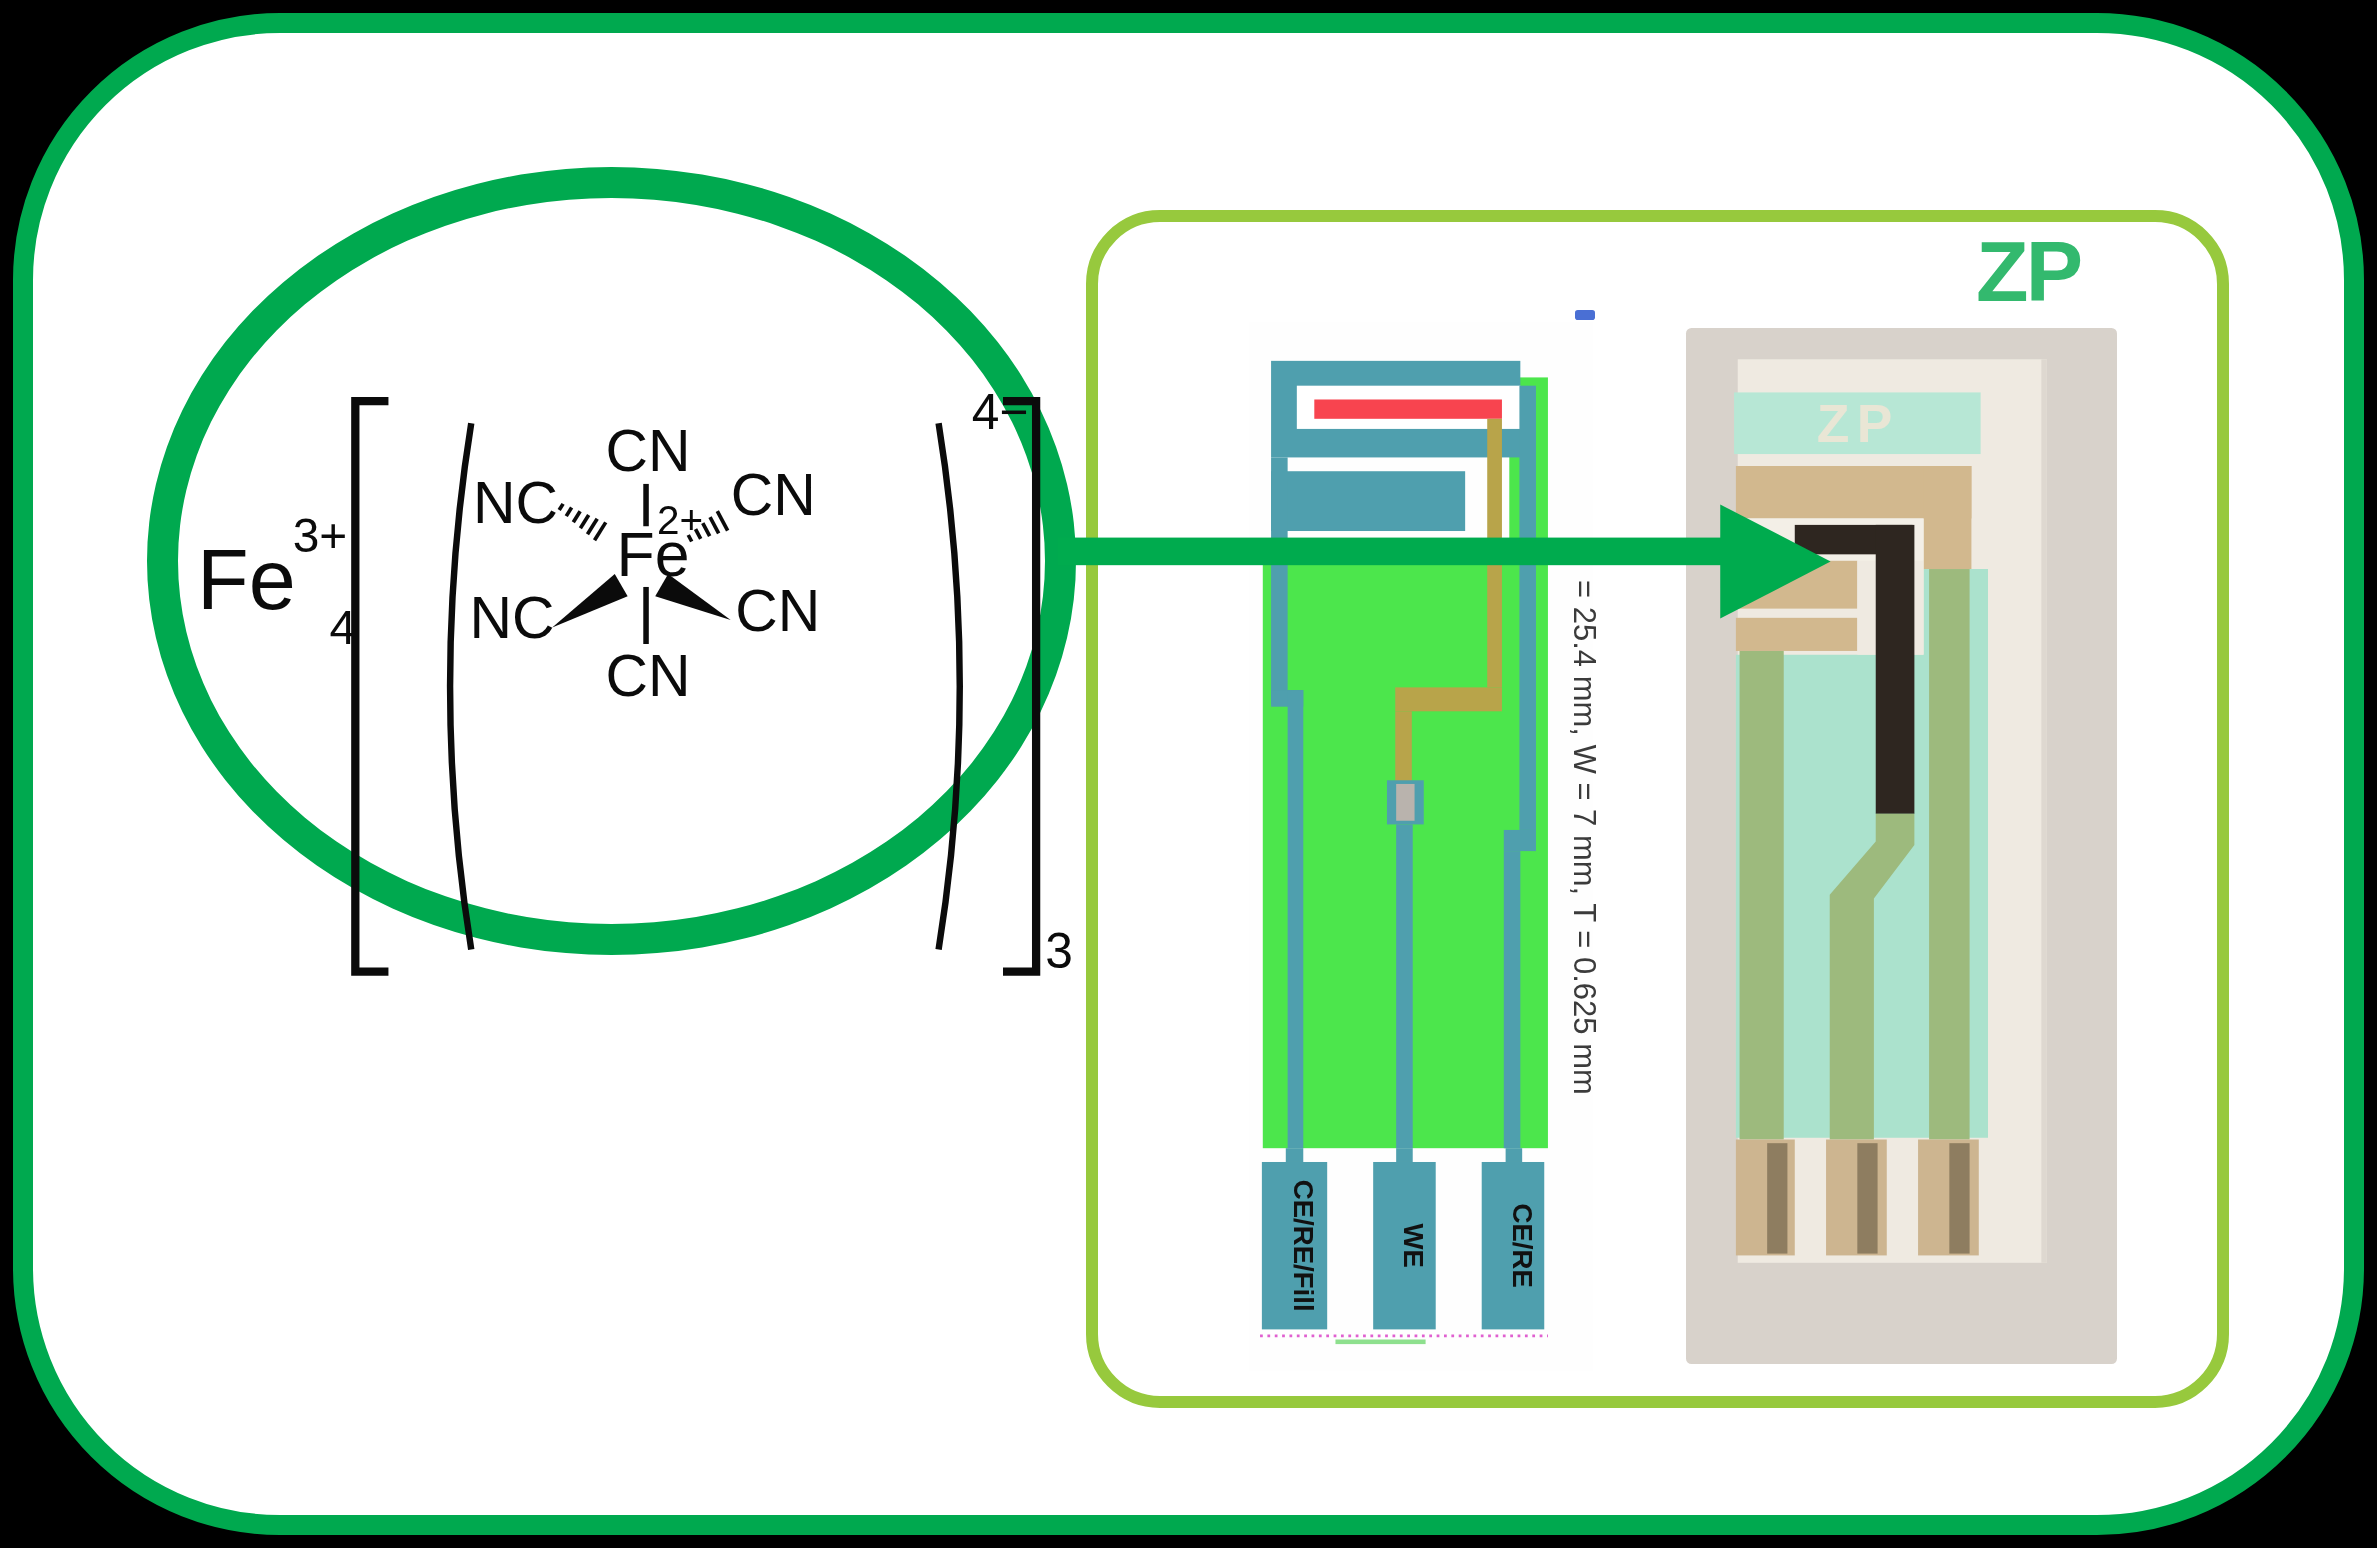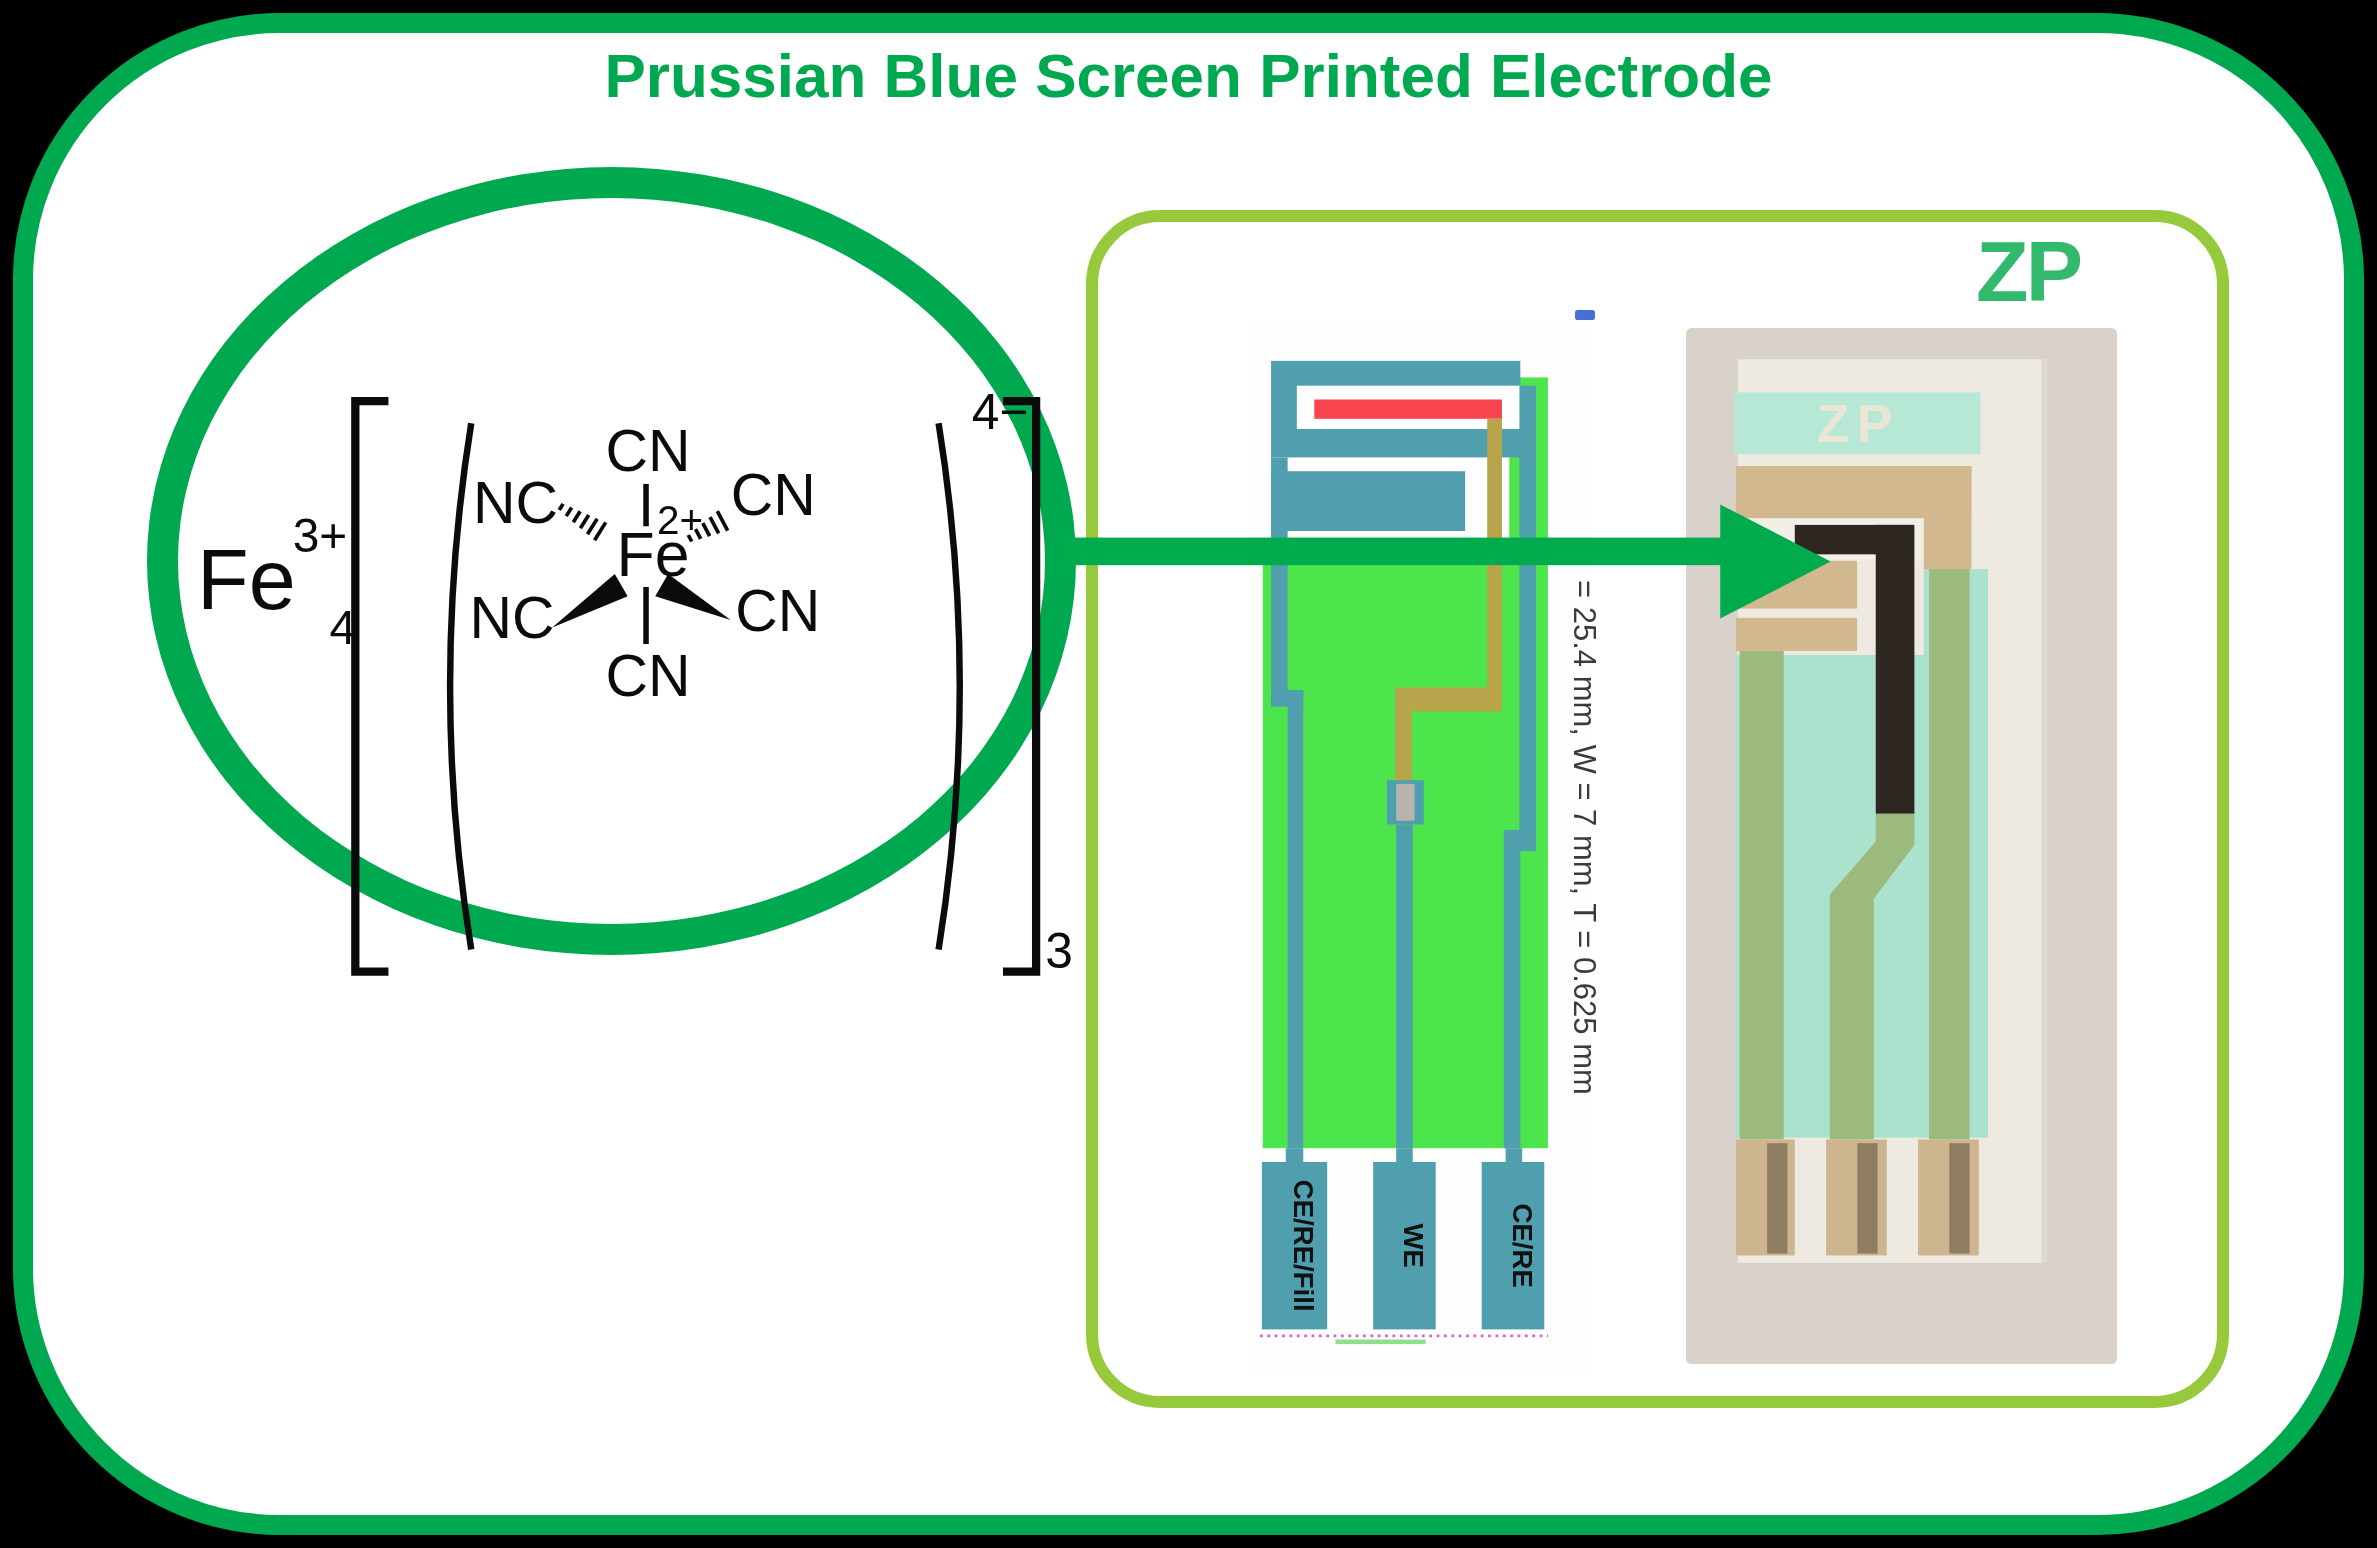--- a/index.html
+++ b/index.html
@@ -27,21 +27,20 @@
   svg text{font-family:"Liberation Sans",sans-serif;}
   .chem-txt{fill:#0b0b0b;}
 </style>
 </head>
 <body>
 
 <div id="canvas">
 
   <div class="card"></div>
 
-  <div class="title">Prussian Blue Screen Printed Electrode</div>
 
   <div class="ellipse"></div>
 
   <svg class="chem-svg" width="902" height="644" viewBox="0 0 980 700">
 
     <text class="chem-txt" x="14" y="262" font-size="92">Fe</text>
     <text class="chem-txt" x="118" y="200" font-size="52">3+</text>
     <text class="chem-txt" x="158" y="300" font-size="52">4</text>
 
     <path d="M222,36 H186 V656 H222" fill="none" stroke="#0b0b0b" stroke-width="9"></path>

